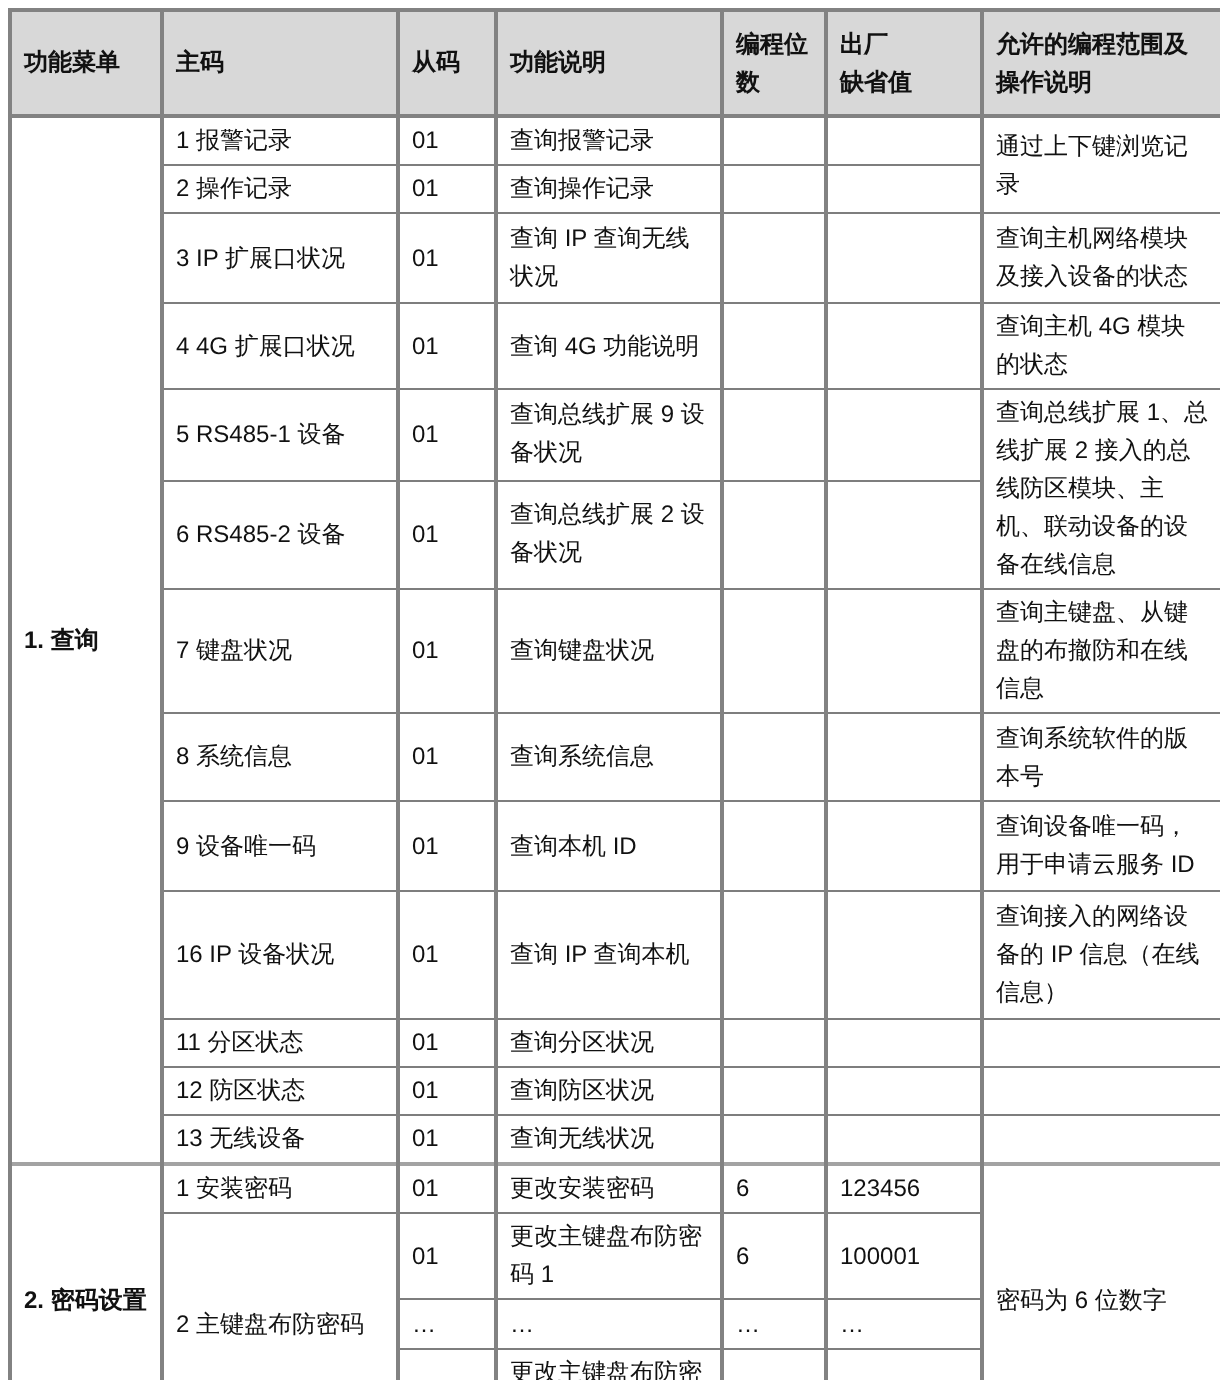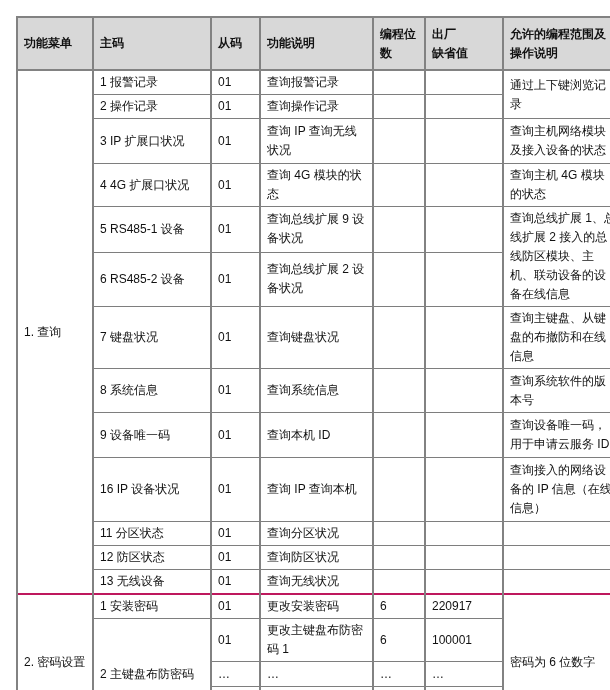--- a/index.html
+++ b/index.html
@@ -8,21 +8,21 @@
     background: #ffffff;
     width: 610px;
     height: 690px;
     font-family: "Liberation Sans", "DejaVu Sans", sans-serif;
     color: #111111;
   }
   .page {
     width: 610px;
     height: 690px;
     box-sizing: border-box;
-    padding: 16px;
+    padding: 4px;
   }
   table.manual {
     width: 606px;
     border-collapse: collapse;
     table-layout: fixed;
     border: 2px solid #828282;
     font-size: 12px;
     line-height: 19px;
   }
   col.c-menu    { width: 76px; }
@@ -45,24 +45,24 @@
     word-break: break-all;
   }
   thead th {
     background: #d8d8d8;
     font-weight: bold;
     border-bottom: 2px solid #828282;
     white-space: pre-line;
     padding: 4px 6px;
   }
   tr.section-start td {
-    border-top: 2px solid #be185d;
+    border-top: 2px solid #a3a3a3;
   }
   td.menu-cell {
-    font-weight: normal;
+    font-weight: bold;
     vertical-align: middle;
   }
 </style>
 </head>
 <body>
 
 <div class="page">
   <table class="manual">
     <colgroup>
       <col class="c-menu">
@@ -108,21 +108,21 @@
         <td>3 IP 扩展口状况</td>
         <td>01</td>
         <td>查询 IP 查询无线状况</td>
         <td></td>
         <td></td>
         <td>查询主机网络模块及接入设备的状态</td>
       </tr>
       <tr style="height:43px;">
         <td>4 4G 扩展口状况</td>
         <td>01</td>
-        <td>查询 4G 模块的状态</td>
+        <td>查询 4G 功能说明</td>
         <td></td>
         <td></td>
         <td>查询主机 4G 模块的状态</td>
       </tr>
       <tr style="height:44px;">
         <td>5 RS485-1 设备</td>
         <td>01</td>
         <td>查询总线扩展 9 设备状况</td>
         <td></td>
         <td></td>
@@ -191,21 +191,21 @@
         <td></td>
         <td></td>
       </tr>
 
       <tr class="section-start" style="height:23px;">
         <td class="menu-cell" rowspan="4">2. 密码设置</td>
         <td>1 安装密码</td>
         <td>01</td>
         <td>更改安装密码</td>
         <td>6</td>
-        <td>220917</td>
+        <td>123456</td>
         <td rowspan="4">密码为 6 位数字</td>
       </tr>
       <tr style="height:42px;">
         <td rowspan="3">2 主键盘布防密码</td>
         <td>01</td>
         <td>更改主键盘布防密码 1</td>
         <td>6</td>
         <td>100001</td>
       </tr>
       <tr style="height:25px;">

